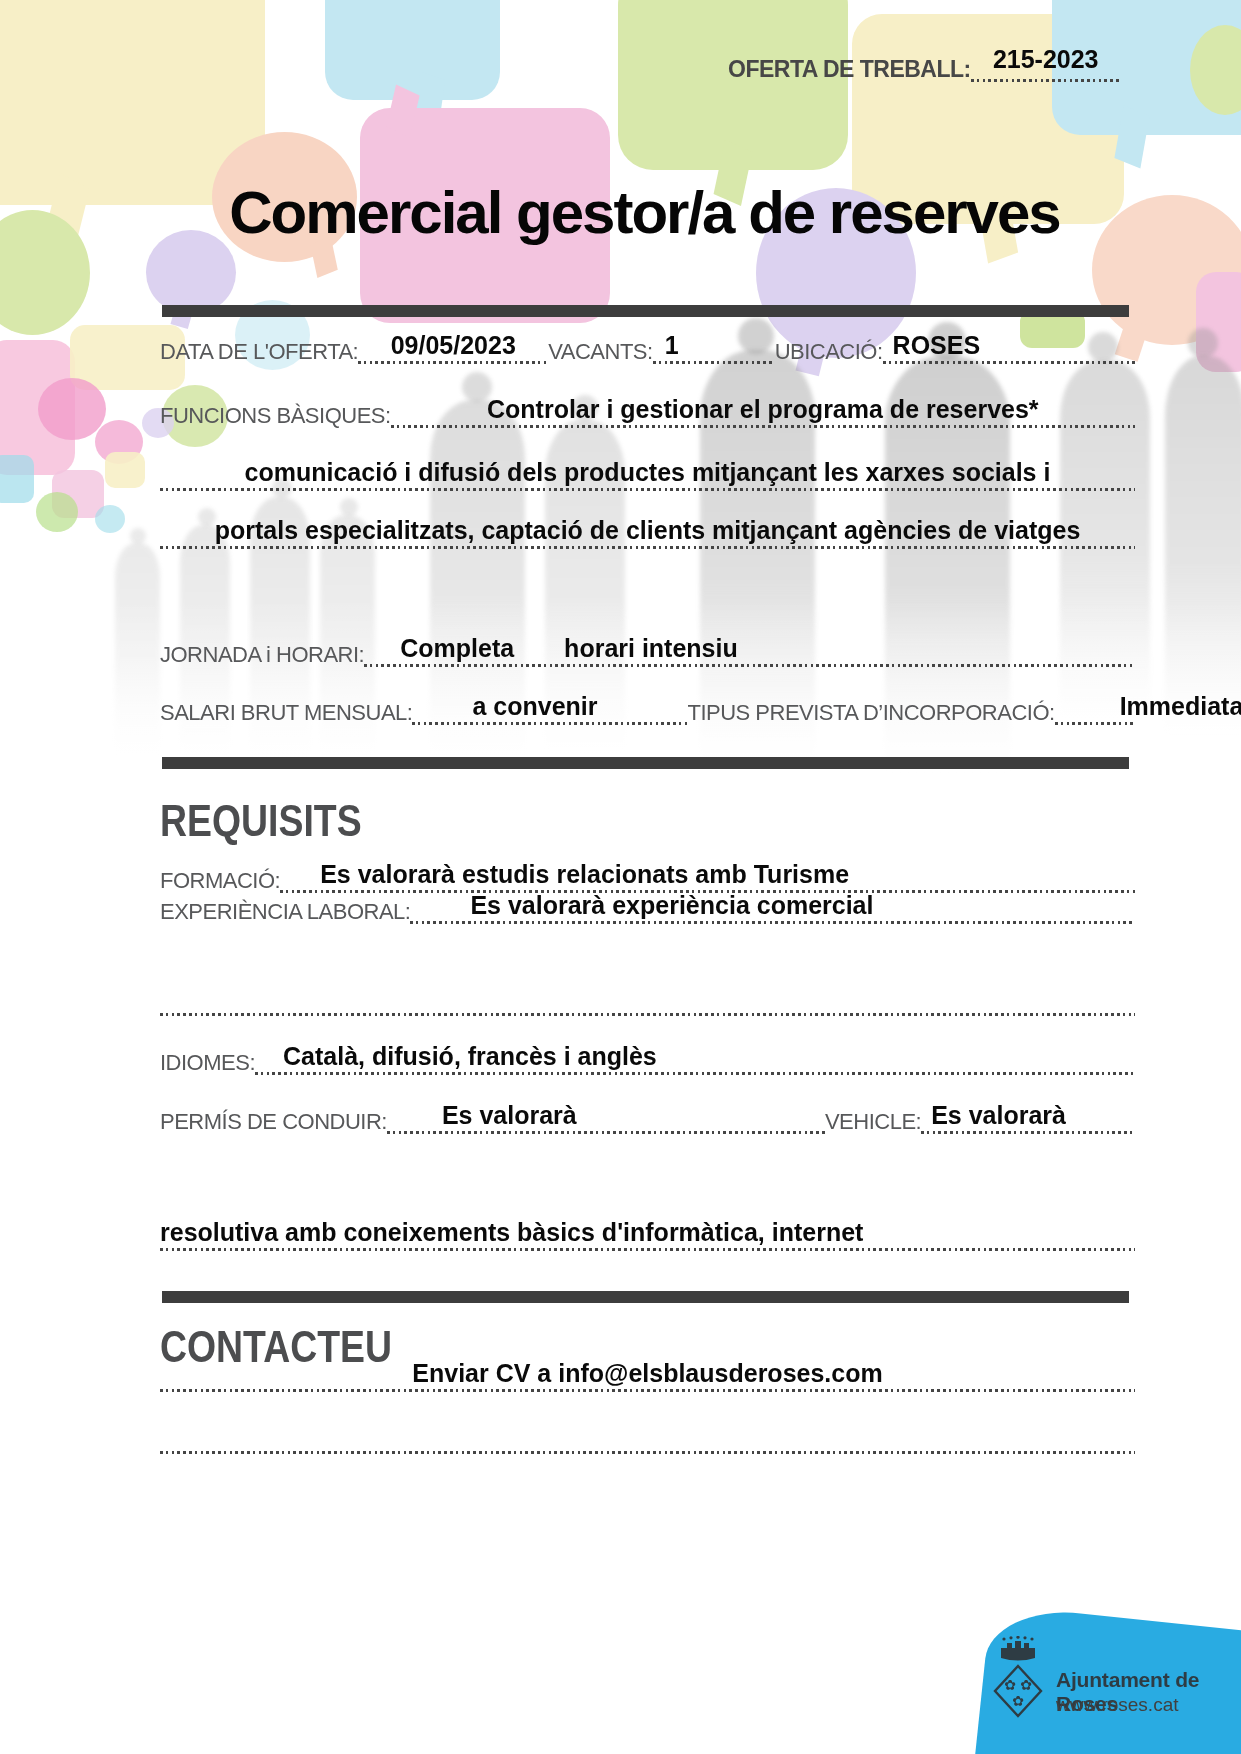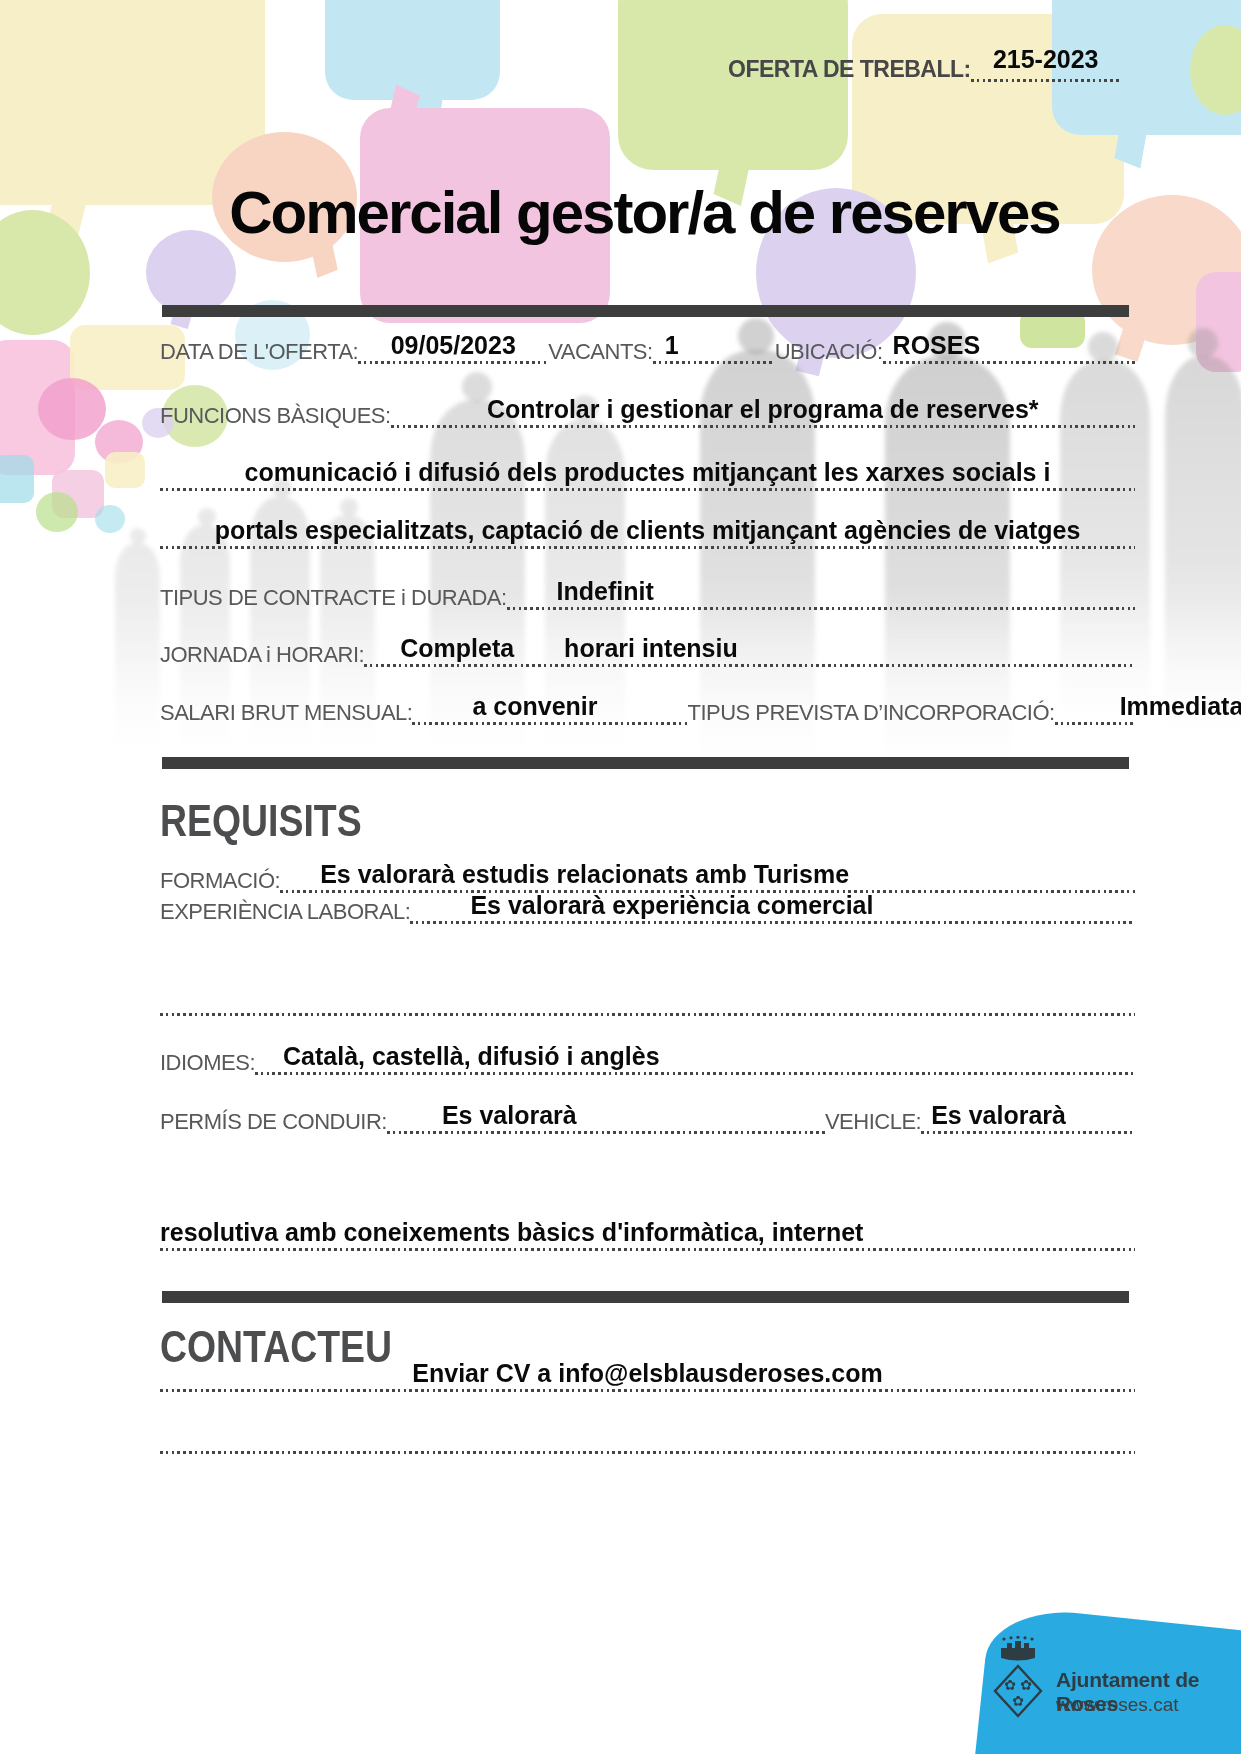--- a/index.html
+++ b/index.html
@@ -167,26 +167,20 @@
       <span class="fill c">
         <span class="val">comunicació i difusió dels productes mitjançant les xarxes socials i</span>
       </span>
     </div>
     <div class="frow" style="top:501px;">
       <span class="fill c">
         <span class="val">portals especialitzats, captació de clients mitjançant agències de viatges</span>
       </span>
     </div>
 
-    <div class="frow" style="top:562px;">
-      <span class="lab">TIPUS  DE CONTRACTE i DURADA:</span>
-      <span class="fill" style="padding-left:50px;">
-        <span class="val">Indefinit</span>
-      </span>
-    </div>
 
     <div class="frow" style="top:619px;">
       <span class="lab">JORNADA i HORARI:</span>
       <span class="fill" style="padding-left:36px;">
         <span class="val" style="margin-right:50px;">Completa</span>
         <span class="val">horari intensiu</span>
       </span>
     </div>
 
     <div class="frow" style="top:677px;justify-content:center;">
@@ -217,21 +211,21 @@
       </span>
     </div>
 
     <div class="frow" style="top:968px;">
       <span class="fill"></span>
     </div>
 
     <div class="frow" style="top:1027px;">
       <span class="lab">IDIOMES:</span>
       <span class="fill" style="padding-left:28px;">
-        <span class="val">Català, castellà, difusió i anglès</span>
+        <span class="val">Català, difusió, francès i anglès</span>
       </span>
     </div>
 
     <div class="frow" style="top:1086px;">
       <span class="lab">PERMÍS DE CONDUIR:</span>
       <span class="fill" style="flex:0 0 383px;padding-left:55px;">
         <span class="val">Es valorarà</span>
       </span>
       <span class="lab">VEHICLE:</span>
       <span class="fill" style="padding-left:10px;">

